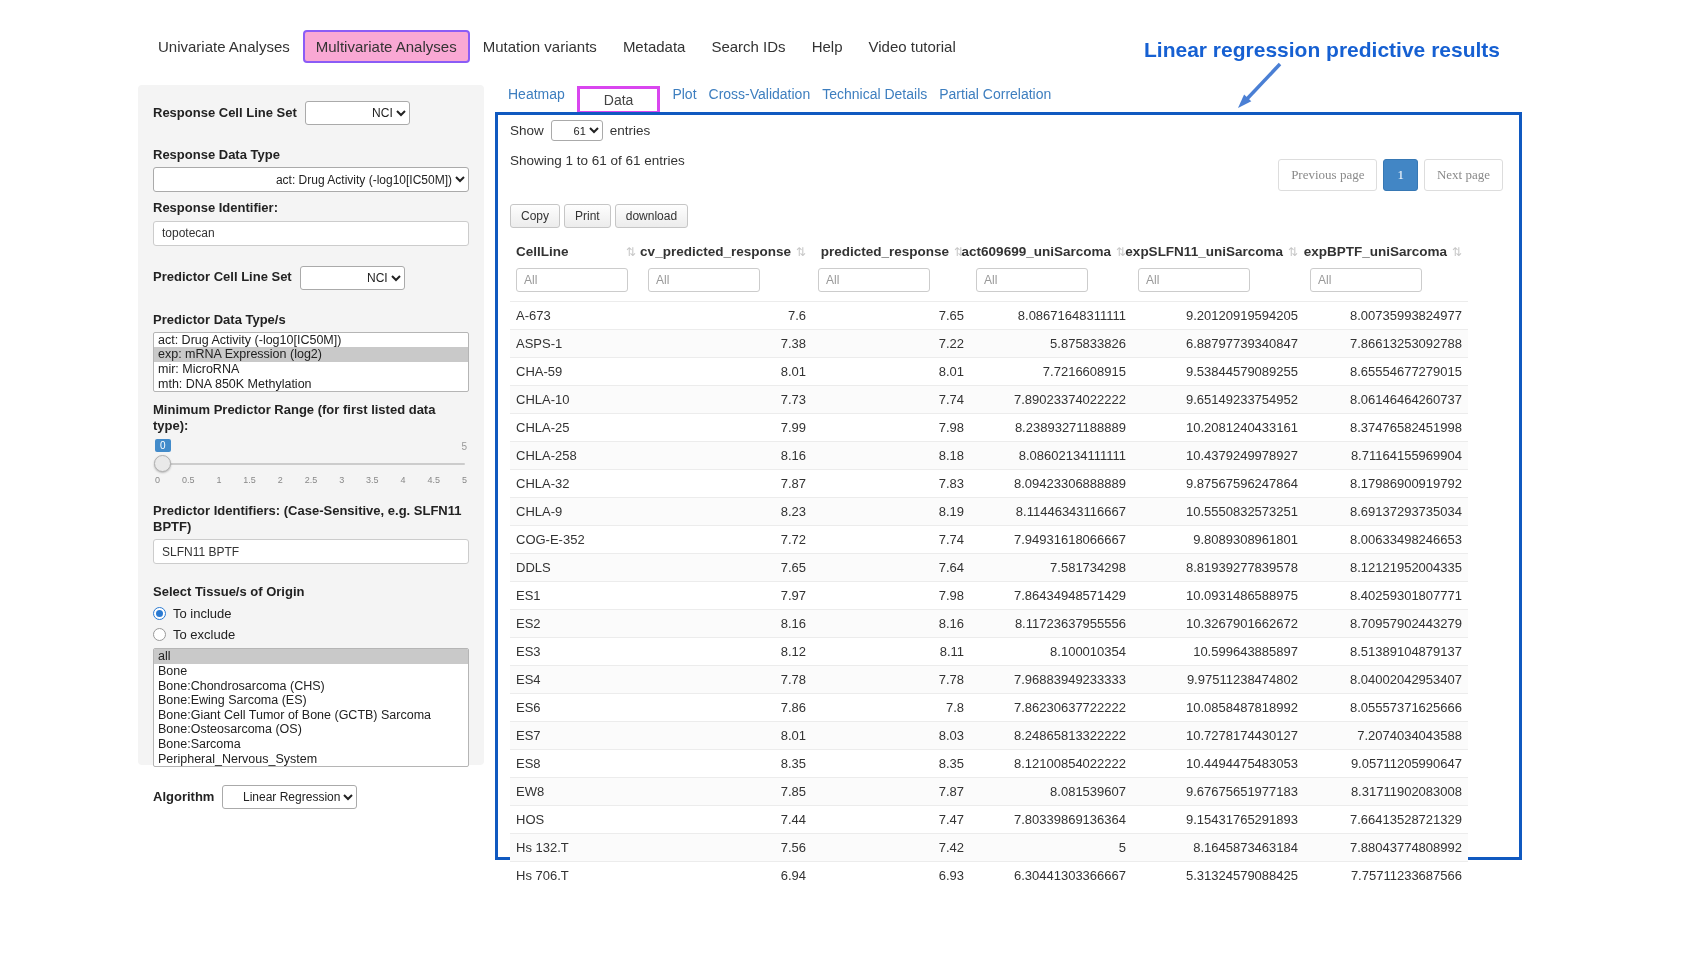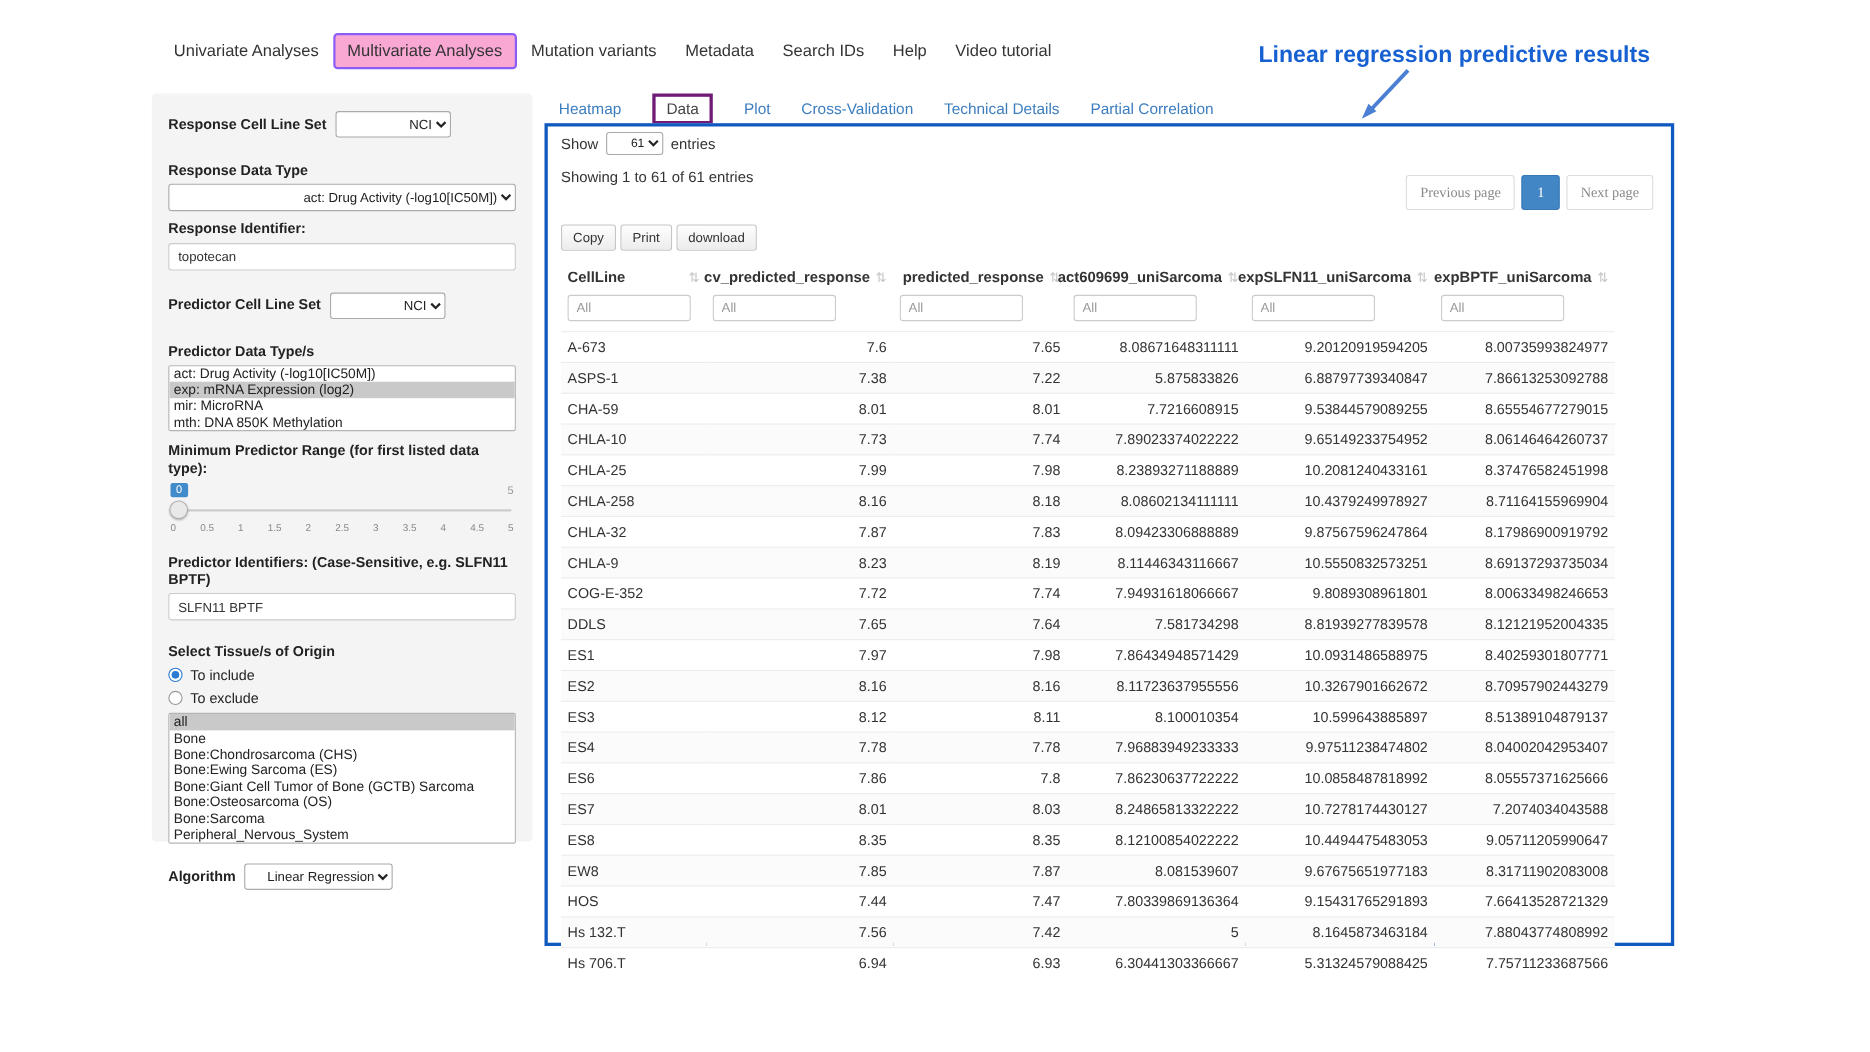--- a/index.html
+++ b/index.html
@@ -41,24 +41,24 @@
   .slider-handle { position:absolute; left:-3px; top:-8px; width:17px; height:17px; background:#e9e9e9;
     border:1px solid #b0b0b0; border-radius:50%; box-shadow:0 1px 2px rgba(0,0,0,.25); cursor:grab; }
   .slider-ticks { position:absolute; left:0; right:0; top:36px; display:flex; justify-content:space-between; font-size:9px; color:#888; }
 
   .radio-row { display:flex; align-items:center; gap:7px; margin-bottom:6px; cursor:pointer; }
   .radio { width:13px; height:13px; border:1px solid #999; border-radius:50%; background:#fff; position:relative; flex:none; }
   .radio.checked { border-color:#2a7ad2; }
   .radio.checked::after { content:""; position:absolute; inset:2px; background:#2a7ad2; border-radius:50%; }
 
   
-  .tab-bar { position:absolute; left:508px; top:86px; display:flex; align-items:center; gap:28px; font-size:14px; height:26px; }
+  .tab-bar { position:absolute; left:508px; top:86px; display:flex; align-items:flex-start; gap:12px; font-size:14px; height:26px; }
   .tab { color:#3d7ebf; cursor:pointer; white-space:nowrap; }
   .tab.active { color:#444; }
-  .tab.red-boxed { border:3px solid #701a75; padding:3px 10px; }
+  .tab.red-boxed { border:3px solid #d946ef; padding:3px 24px; }
 
   
   .main-panel { position:absolute; left:495px; top:112px; width:1027px; height:748px;
     border:3px solid #1059c0; background:#fff; padding:5px 14px 0 12px; }
   .show-row { display:flex; align-items:center; gap:7px; font-size:13.5px; color:#333; }
   .entries-select { height:21px; width:52px; font-size:11px; }
   .showing-text { margin-top:12px; font-size:13.5px; color:#333; }
   .pagination { position:absolute; top:44px; right:16px; display:flex; gap:6px; align-items:center; }
   .page-btn { border:1px solid #ddd; background:#fff; color:#8a8a8a; font-size:13px; padding:7px 12px; border-radius:3px; cursor:pointer; font-family:Liberation Serif, serif; }
   .page-btn.current { background:#4286c5; border-color:#3778b4; color:#fff; padding:7px 13px; }

